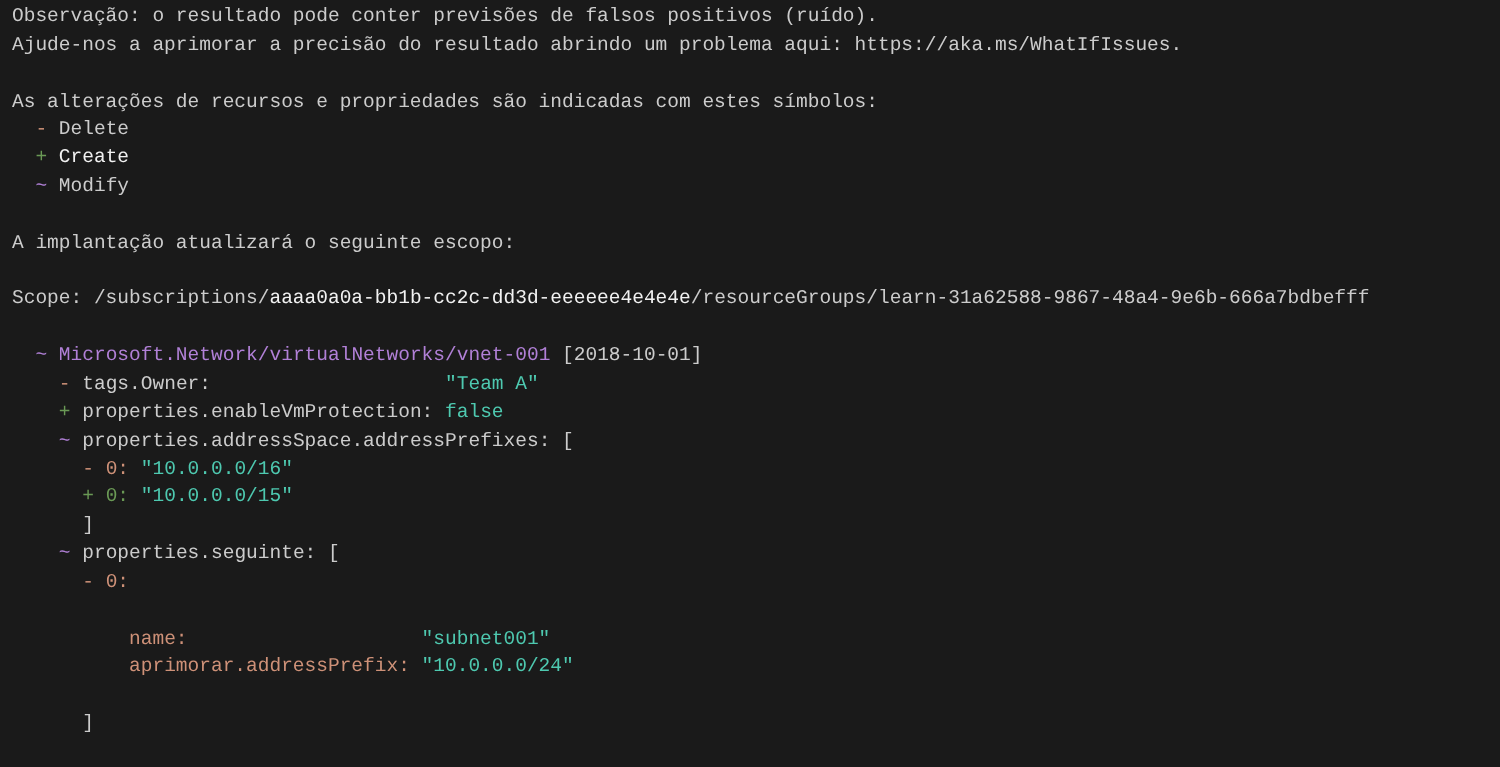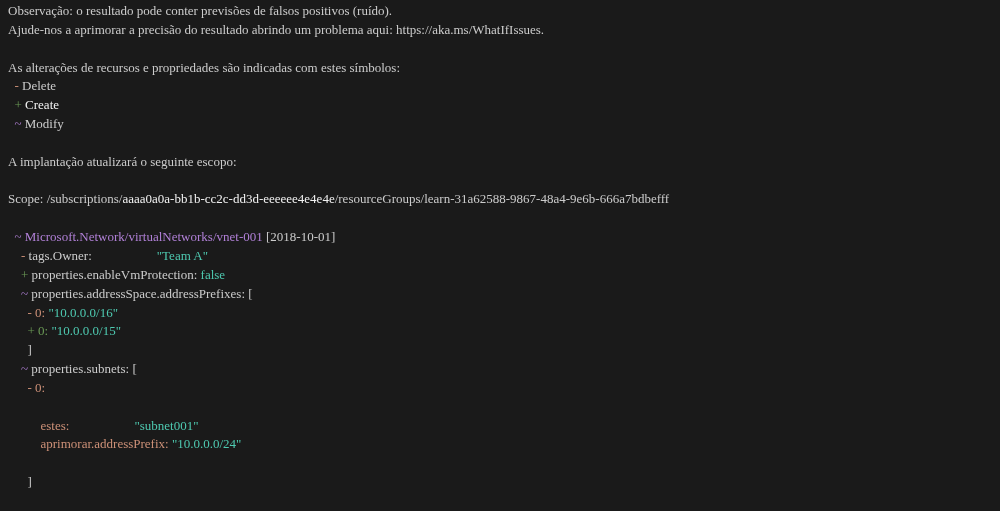--- a/index.html
+++ b/index.html
@@ -11,21 +11,21 @@
     font-size: 13px;
     line-height: 1.45;
     width: 1000px;
     height: 511px;
     overflow: hidden;
   }
   pre {
     margin: 0;
     padding: 2px 8px 0 8px;
     white-space: pre;
-    font-family: Liberation Serif, serif;
+    font-family: Liberation Mono, monospace;
   }
   .c-orange  { color: #ce9178; }
   .c-green   { color: #6a9955; }
   .c-purple  { color: #b180d7; }
   .c-cyan    { color: #4ec9b0; }
   .c-bold    { color: #f2f2f2; }
 </style>
 </head>
 <body>
 
@@ -41,21 +41,21 @@
 
 <span>Scope: </span><span>/subscriptions/</span><span class="c-bold">aaaa0a0a-bb1b-cc2c-dd3d-eeeeee4e4e4e</span><span>/resourceGroups/learn-31a62588-9867-48a4-9e6b-666a7bdbefff</span>
 
   <span class="c-purple">~</span> <span class="c-purple">Microsoft.Network/virtualNetworks/vnet-001</span> <span>[2018-10-01]</span>
     <span class="c-orange">-</span> <span>tags.Owner:</span>                    <span class="c-cyan">"Team A"</span>
     <span class="c-green">+</span> <span>properties.enableVmProtection:</span> <span class="c-cyan">false</span>
     <span class="c-purple">~</span> <span>properties.addressSpace.addressPrefixes:</span> [
       <span class="c-orange">-</span> <span class="c-orange">0:</span> <span class="c-cyan">"10.0.0.0/16"</span>
       <span class="c-green">+</span> <span class="c-green">0:</span> <span class="c-cyan">"10.0.0.0/15"</span>
       ]
-    <span class="c-purple">~</span> <span>properties.subnets:</span> [
+    <span class="c-purple">~</span> <span>properties.seguinte:</span> [
       <span class="c-orange">-</span> <span class="c-orange">0:</span>
 
-          <span class="c-orange">estes:</span>                    <span class="c-cyan">"subnet001"</span>
+          <span class="c-orange">name:</span>                    <span class="c-cyan">"subnet001"</span>
           <span class="c-orange">aprimorar.addressPrefix:</span> <span class="c-cyan">"10.0.0.0/24"</span>
 
       ]
 
 </pre>
 
 </body></html>

